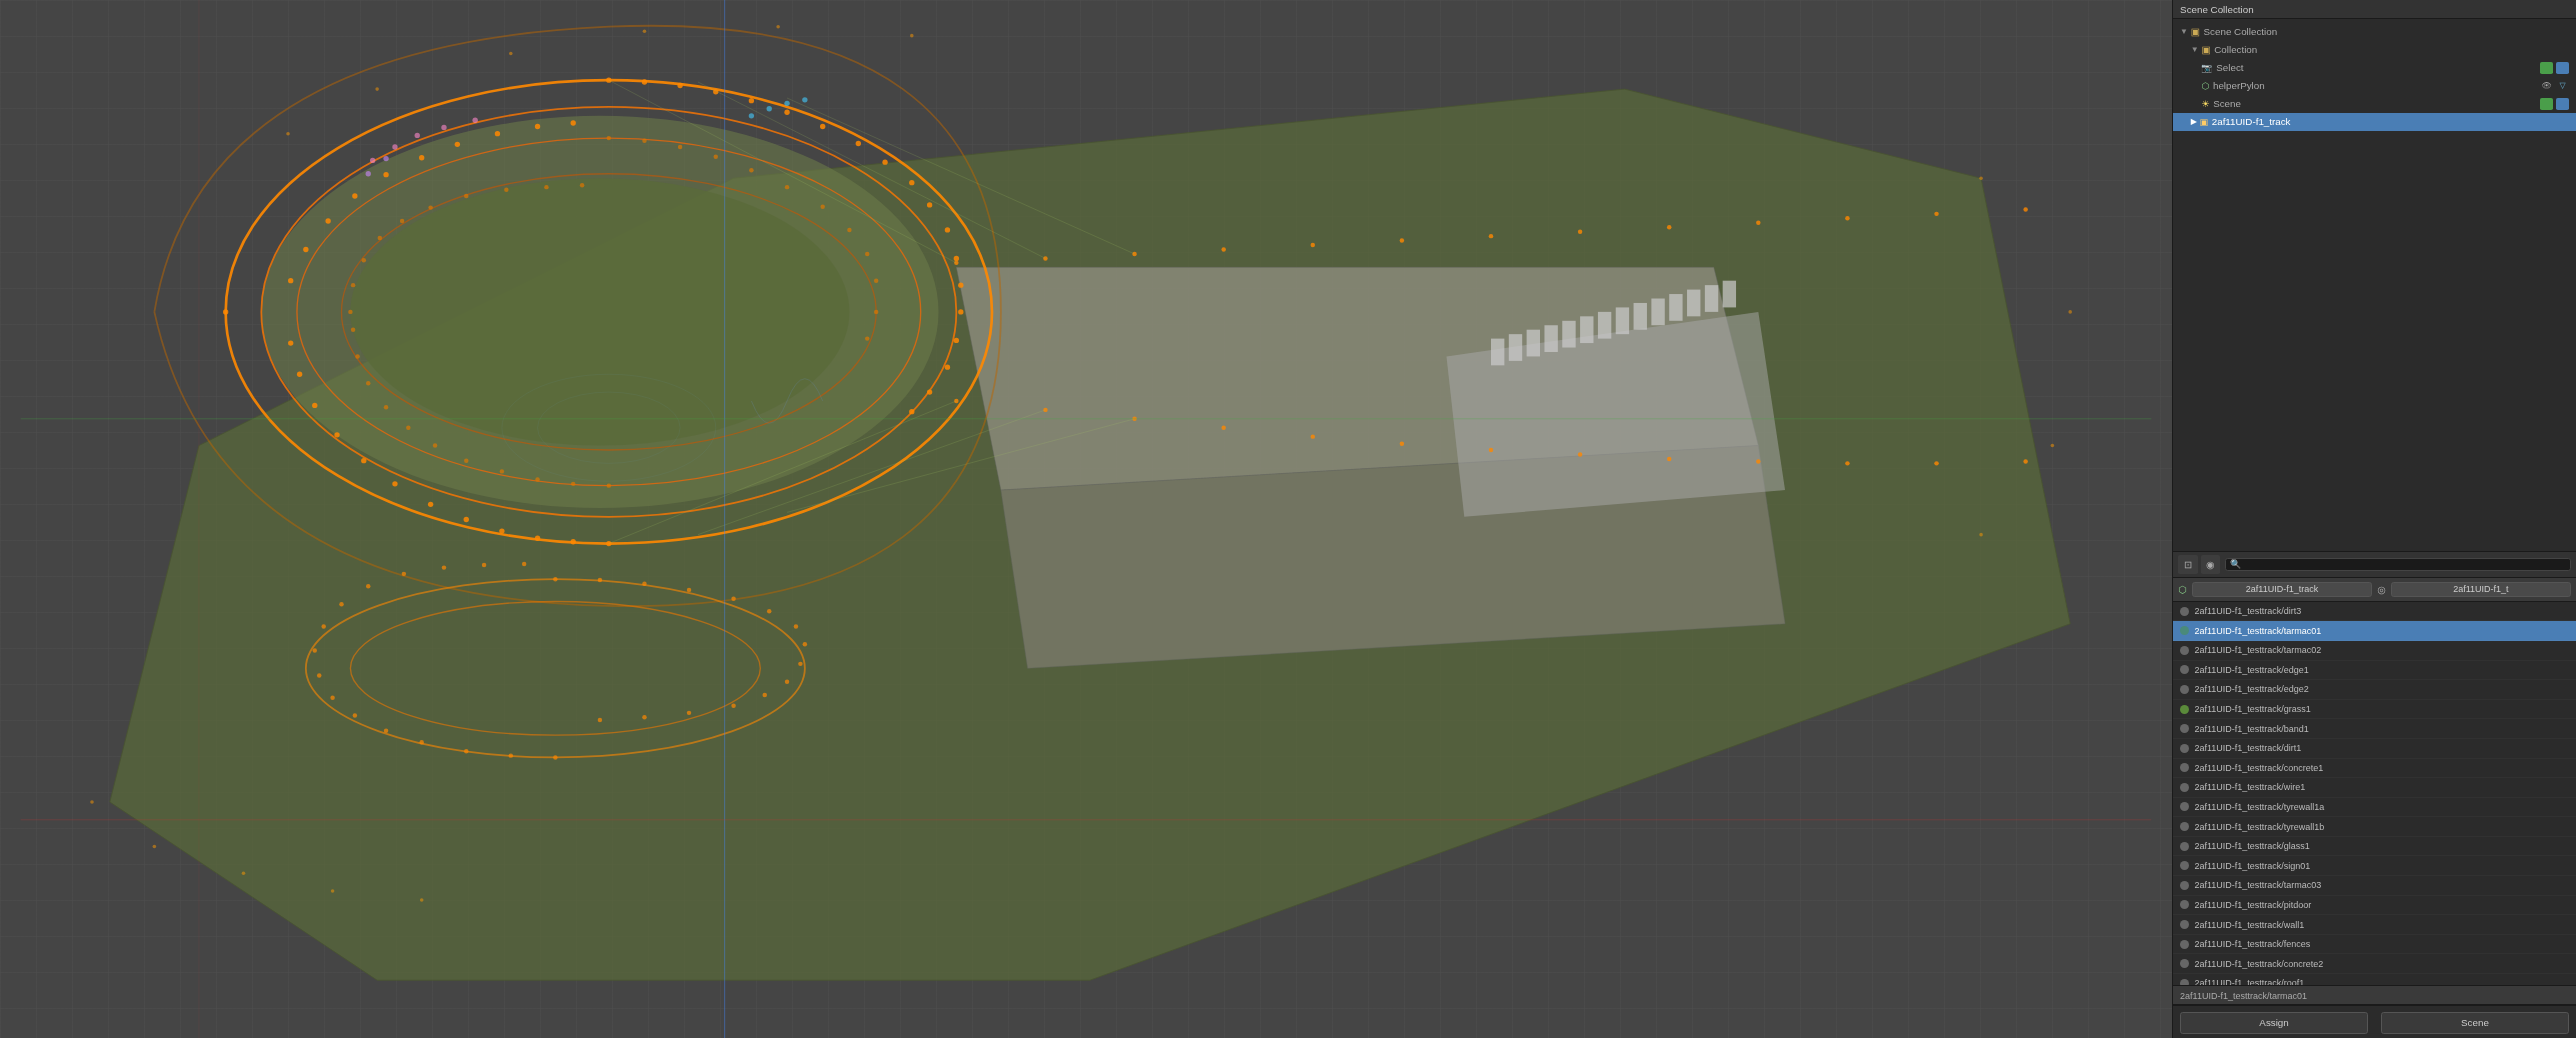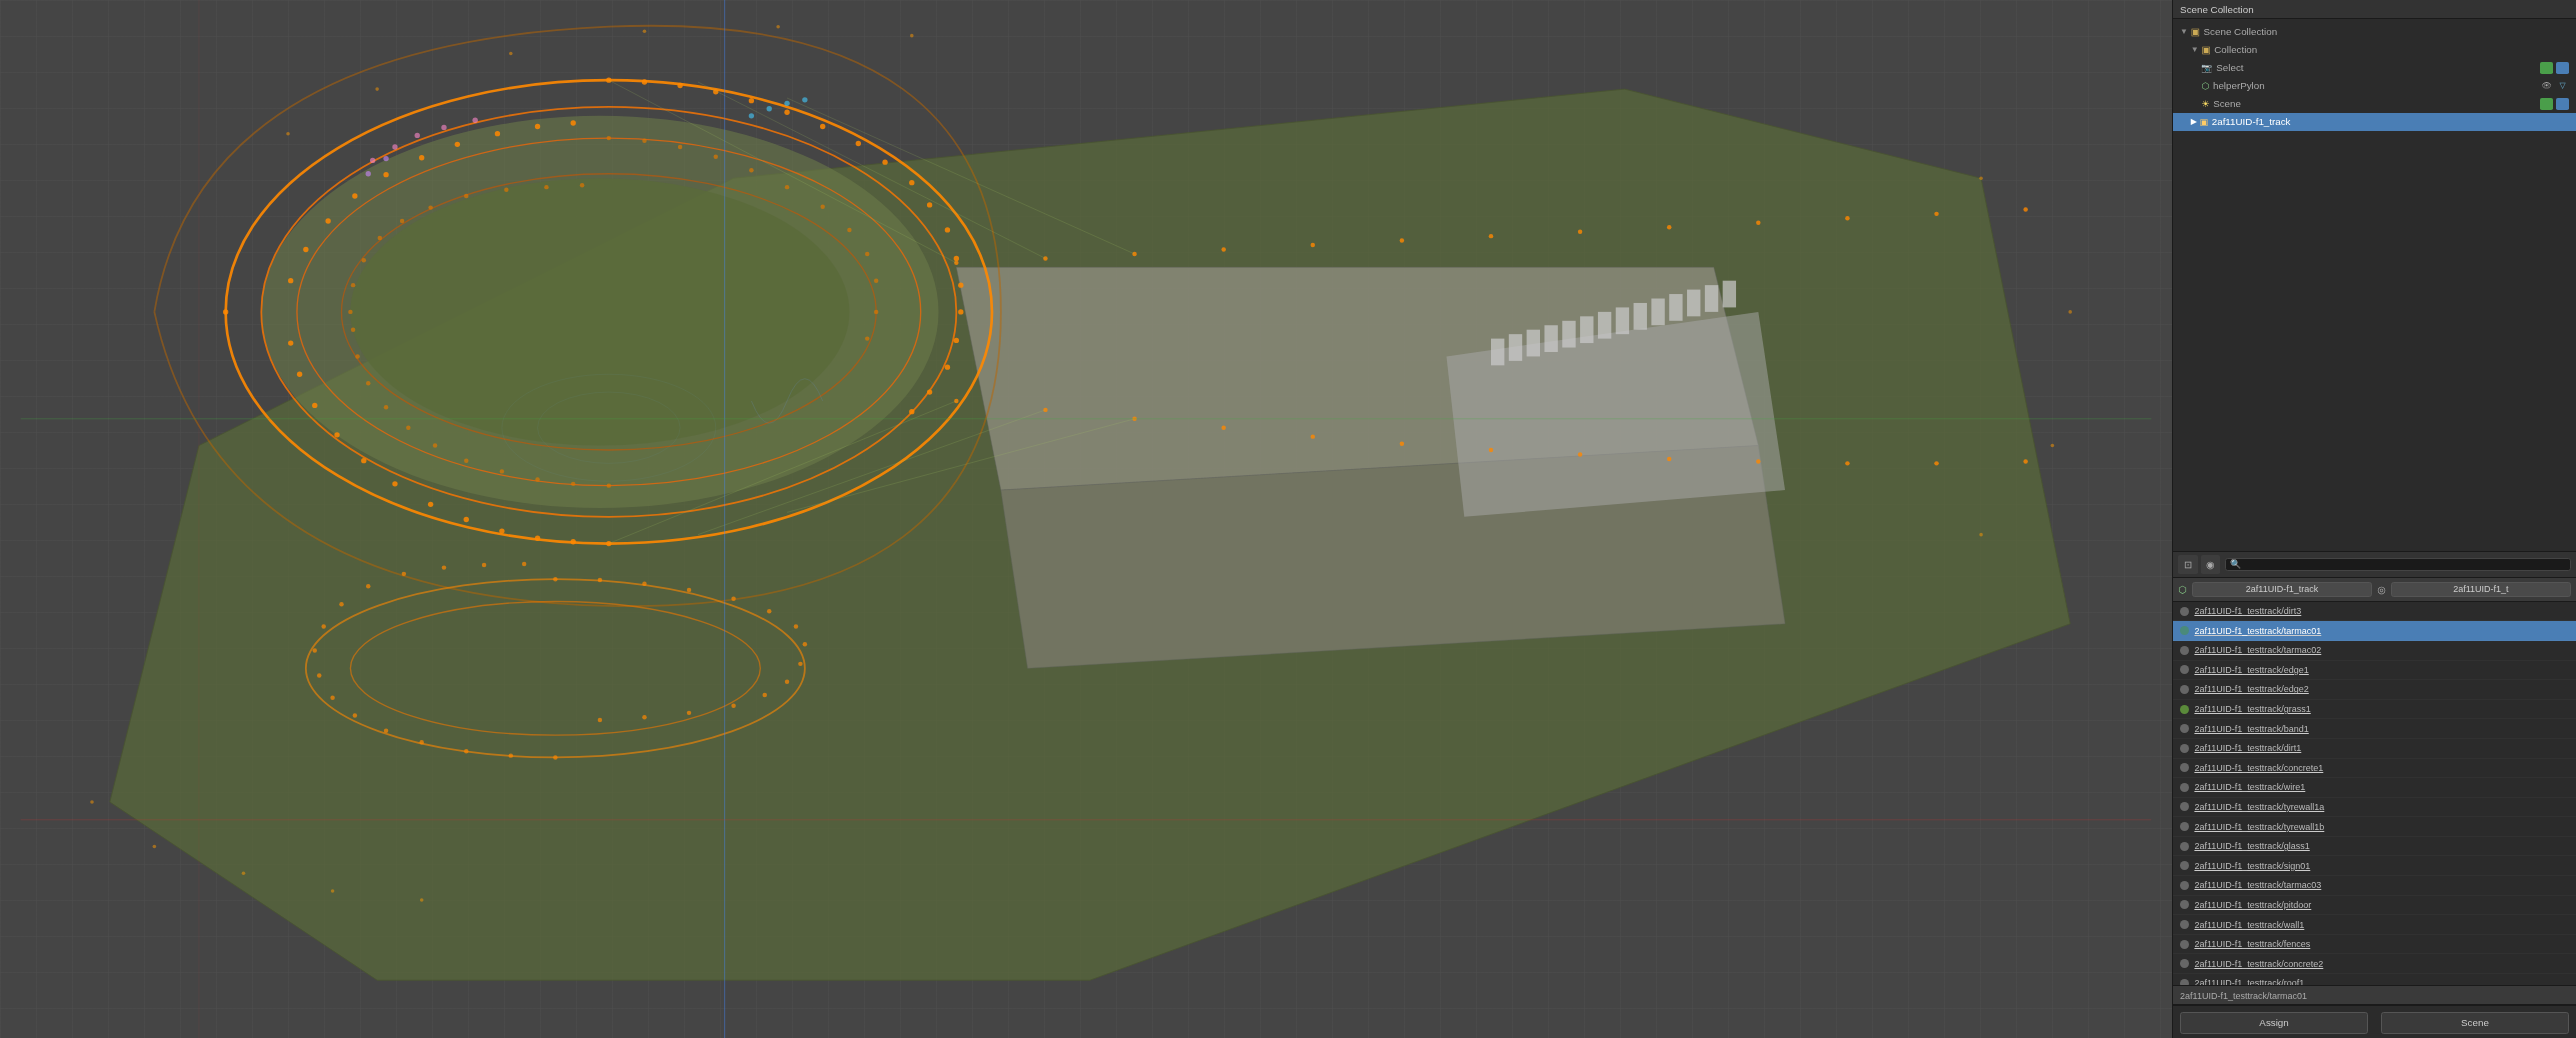--- a/index.html
+++ b/index.html
@@ -213,21 +213,20 @@
       color: #ccc;
       padding: 1.8px 7.1px;
       font-size: 9px;
       cursor: pointer;
       flex: 1;
     }
 
     .material-slots-list {
       flex: 1;
       overflow-y: auto;
-      text-decoration: underline;
     }
 
     .material-slot-item {
       display: flex;
       align-items: center;
       padding: 1.8px 7.1px;
       height: 19.6px;
       border-bottom: 0.9px solid rgba(255,255,255,0.03);
       cursor: pointer;
       font-size: 9px;

